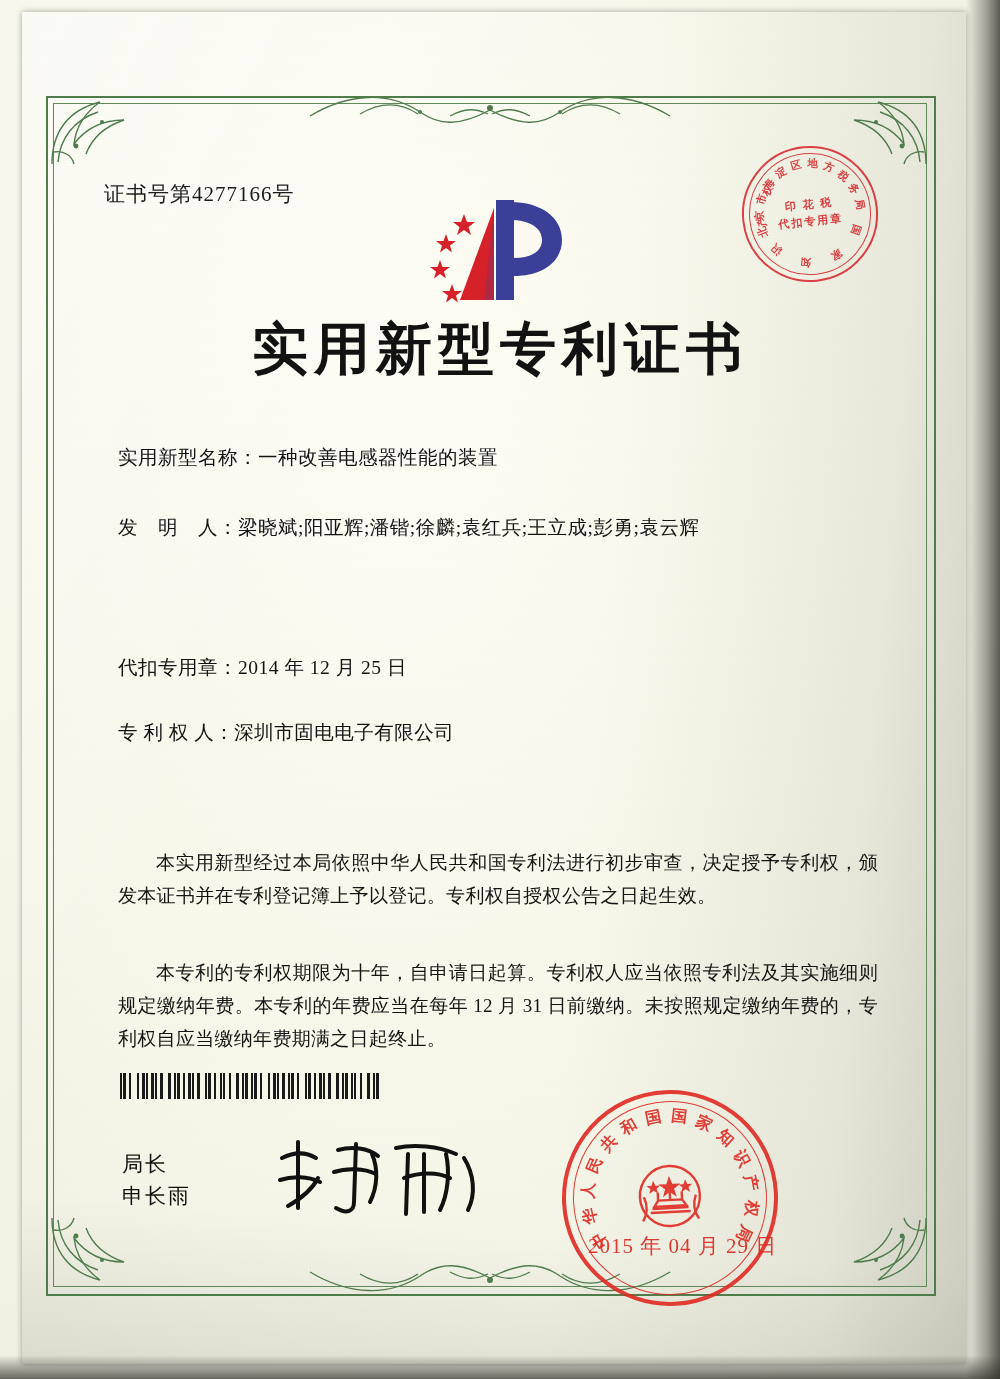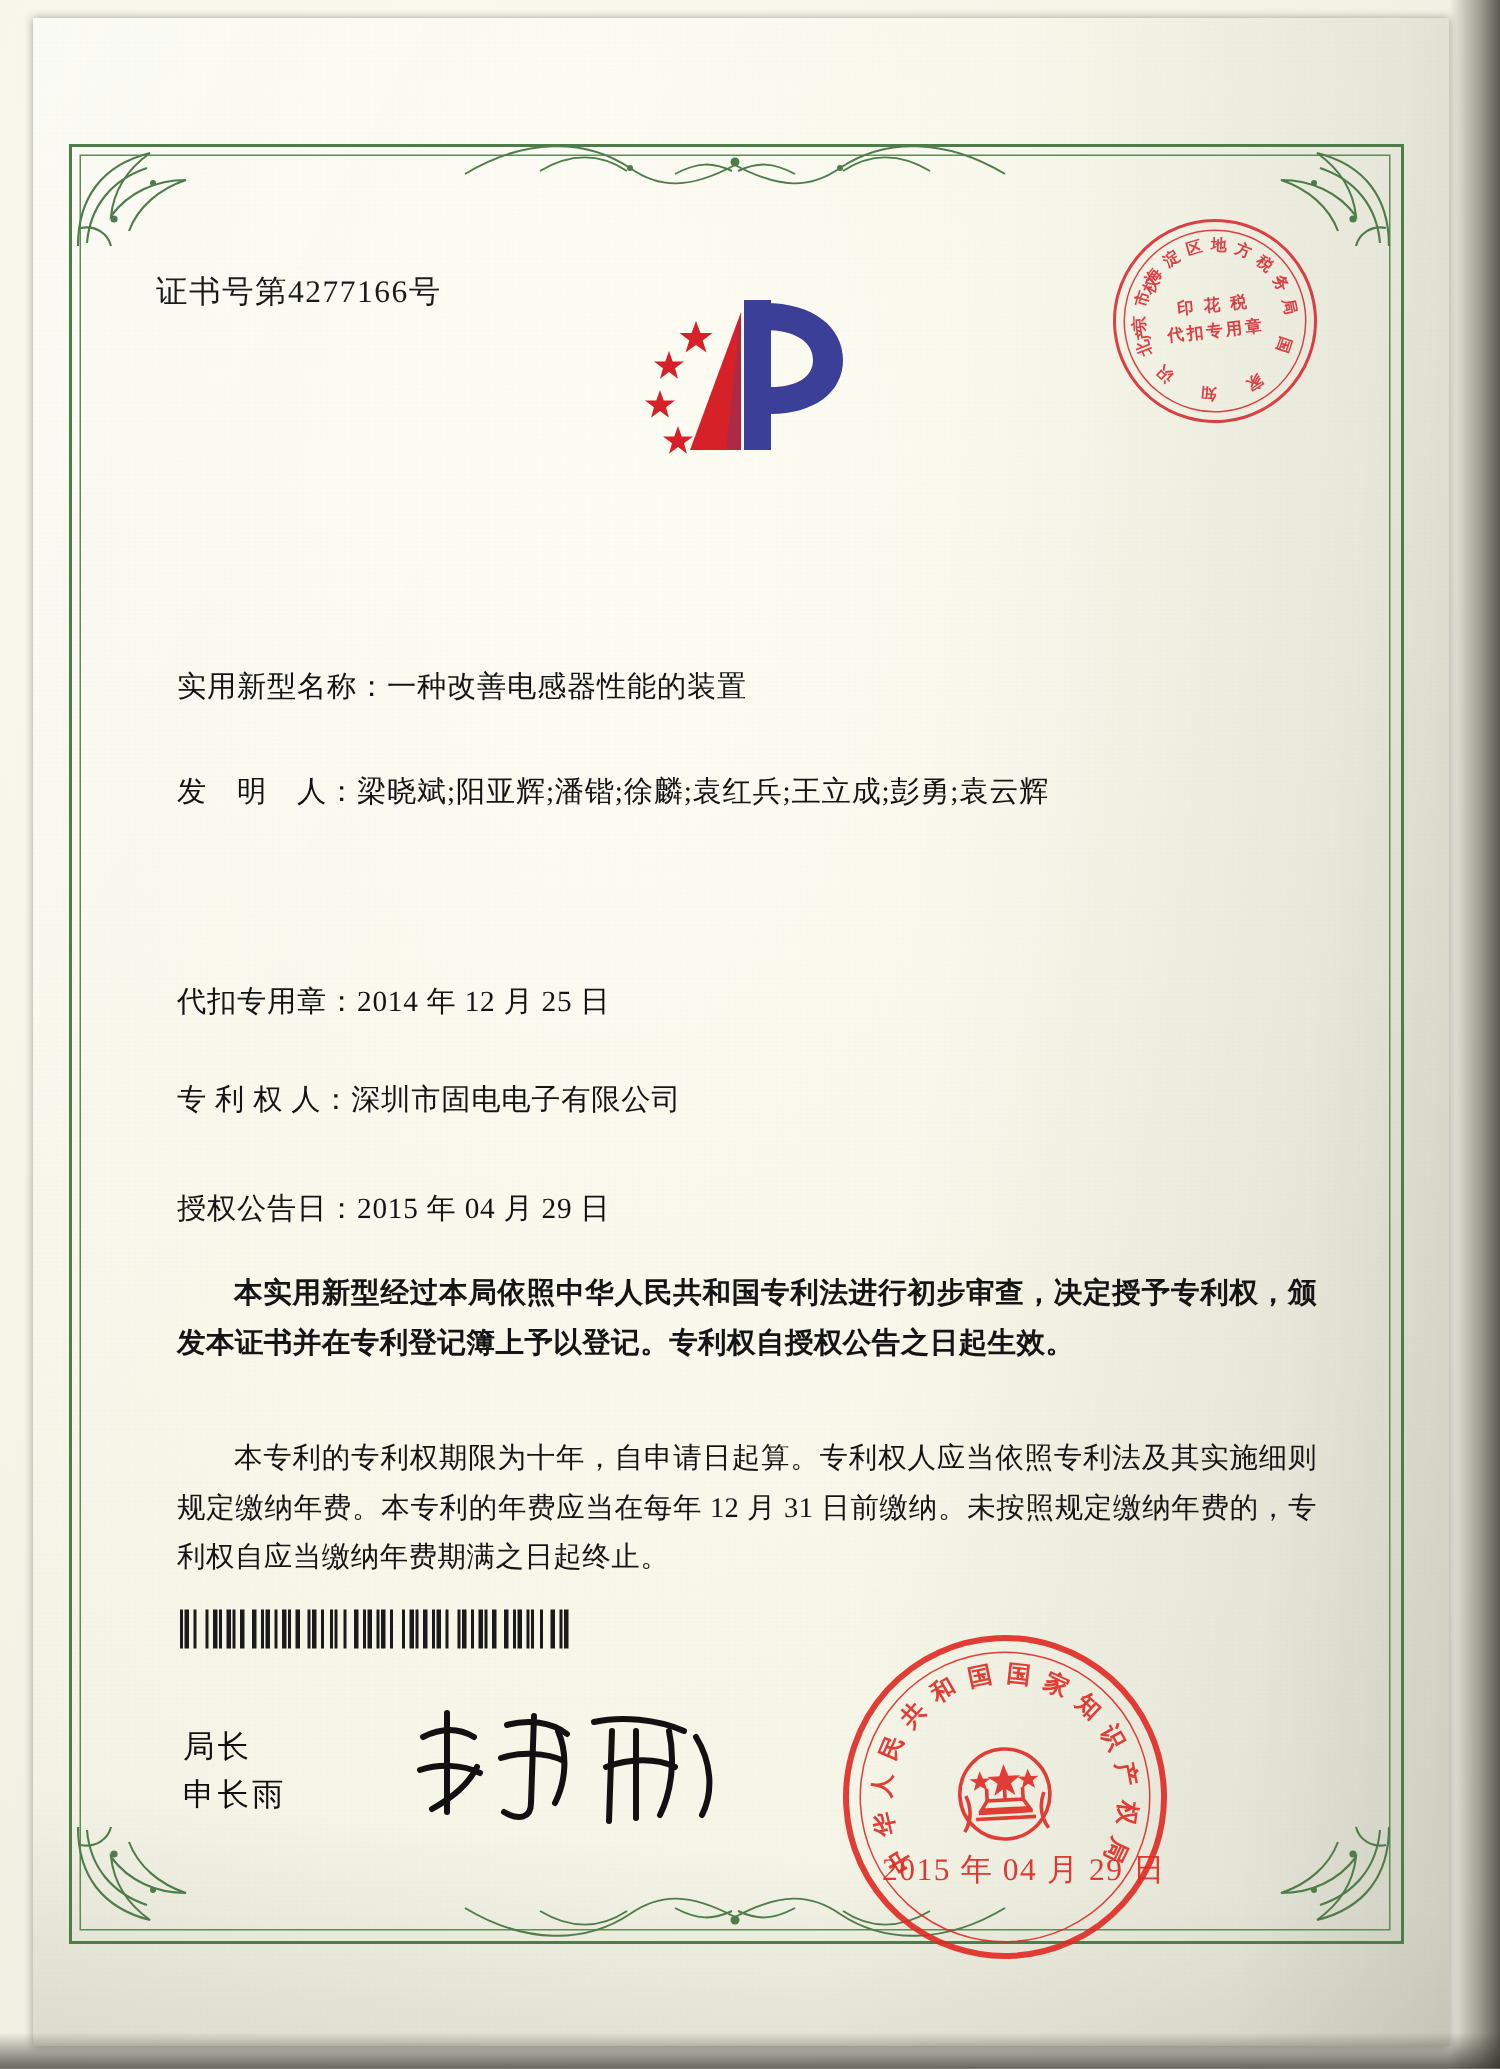--- a/index.html
+++ b/index.html
@@ -146,21 +146,21 @@
     position: absolute;
     left: 118px;
     width: 760px;
     font-size: 19px;
     line-height: 33px;
     color: #151515;
     text-indent: 38px;
     text-align: justify;
     letter-spacing: .3px;
   }
-  .p1 { top: 846px; font-weight: bold; }
+  .p1 { top: 846px; }
   .p2 { top: 956px; }
   .p3 { top: 1010px; }
 
   
   .barcode {
     position: absolute;
     left: 120px; top: 1073px;
     width: 260px; height: 26px;
     display: flex;
     align-items: stretch;
@@ -379,35 +379,33 @@
       <path d="M84 12 L84 104 L74 104 Z" fill="#3b3f98" opacity="0.25"></path>
       <g fill="#d62128">
         <polygon points="54,18 57,26 65,26 58.5,31 61,39 54,34 47,39 49.5,31 43,26 51,26"></polygon>
         <polygon points="36,38 38.5,45 46,45 40,49.5 42,56.5 36,52 30,56.5 32,49.5 26,45 33.5,45"></polygon>
         <polygon points="30,64 32.5,71 40,71 34,75.5 36,82.5 30,78 24,82.5 26,75.5 20,71 27.5,71"></polygon>
         <polygon points="42,88 44.5,95 52,95 46,99.5 48,106.5 42,102 36,106.5 38,99.5 32,95 39.5,95"></polygon>
       </g>
     </svg>
   </div>
 
+  <div class="title">实用新型专利证书</div>
 
   <div class="field f1">
     <span class="lbl">实用新型名称：</span><span class="val">一种改善电感器性能的装置</span>
   </div>
   <div class="field f2">
     <span class="lbl">发　明　人：</span><span class="val">梁晓斌;阳亚辉;潘锴;徐麟;袁红兵;王立成;彭勇;袁云辉</span>
   </div>
   <div class="field f4">
     <span class="lbl">代扣专用章：</span><span class="val">2014 年 12 月 25 日</span>
   </div>
   <div class="field f5">
     <span class="lbl">专 利 权 人：</span><span class="val">深圳市固电电子有限公司</span>
-  </div>
-  <div class="field f6">
-    <span class="lbl">授权公告日：</span><span class="val">2015 年 04 月 29 日</span>
   </div>
 
   <div class="para p1">本实用新型经过本局依照中华人民共和国专利法进行初步审查，决定授予专利权，颁发本证书并在专利登记簿上予以登记。专利权自授权公告之日起生效。</div>
   <div class="para p2">本专利的专利权期限为十年，自申请日起算。专利权人应当依照专利法及其实施细则规定缴纳年费。本专利的年费应当在每年 12 月 31 日前缴纳。未按照规定缴纳年费的，专利权自应当缴纳年费期满之日起终止。</div>
 
   <div class="barcode" id="barcode">
       <i style="width: 3px; margin-right: 1px;"></i>
       <i style="width: 3px; margin-right: 1px;"></i>
       <i style="width: 1.5px; margin-right: 1px; background: transparent;"></i>
       <i style="width: 3px; margin-right: 1px;"></i>

